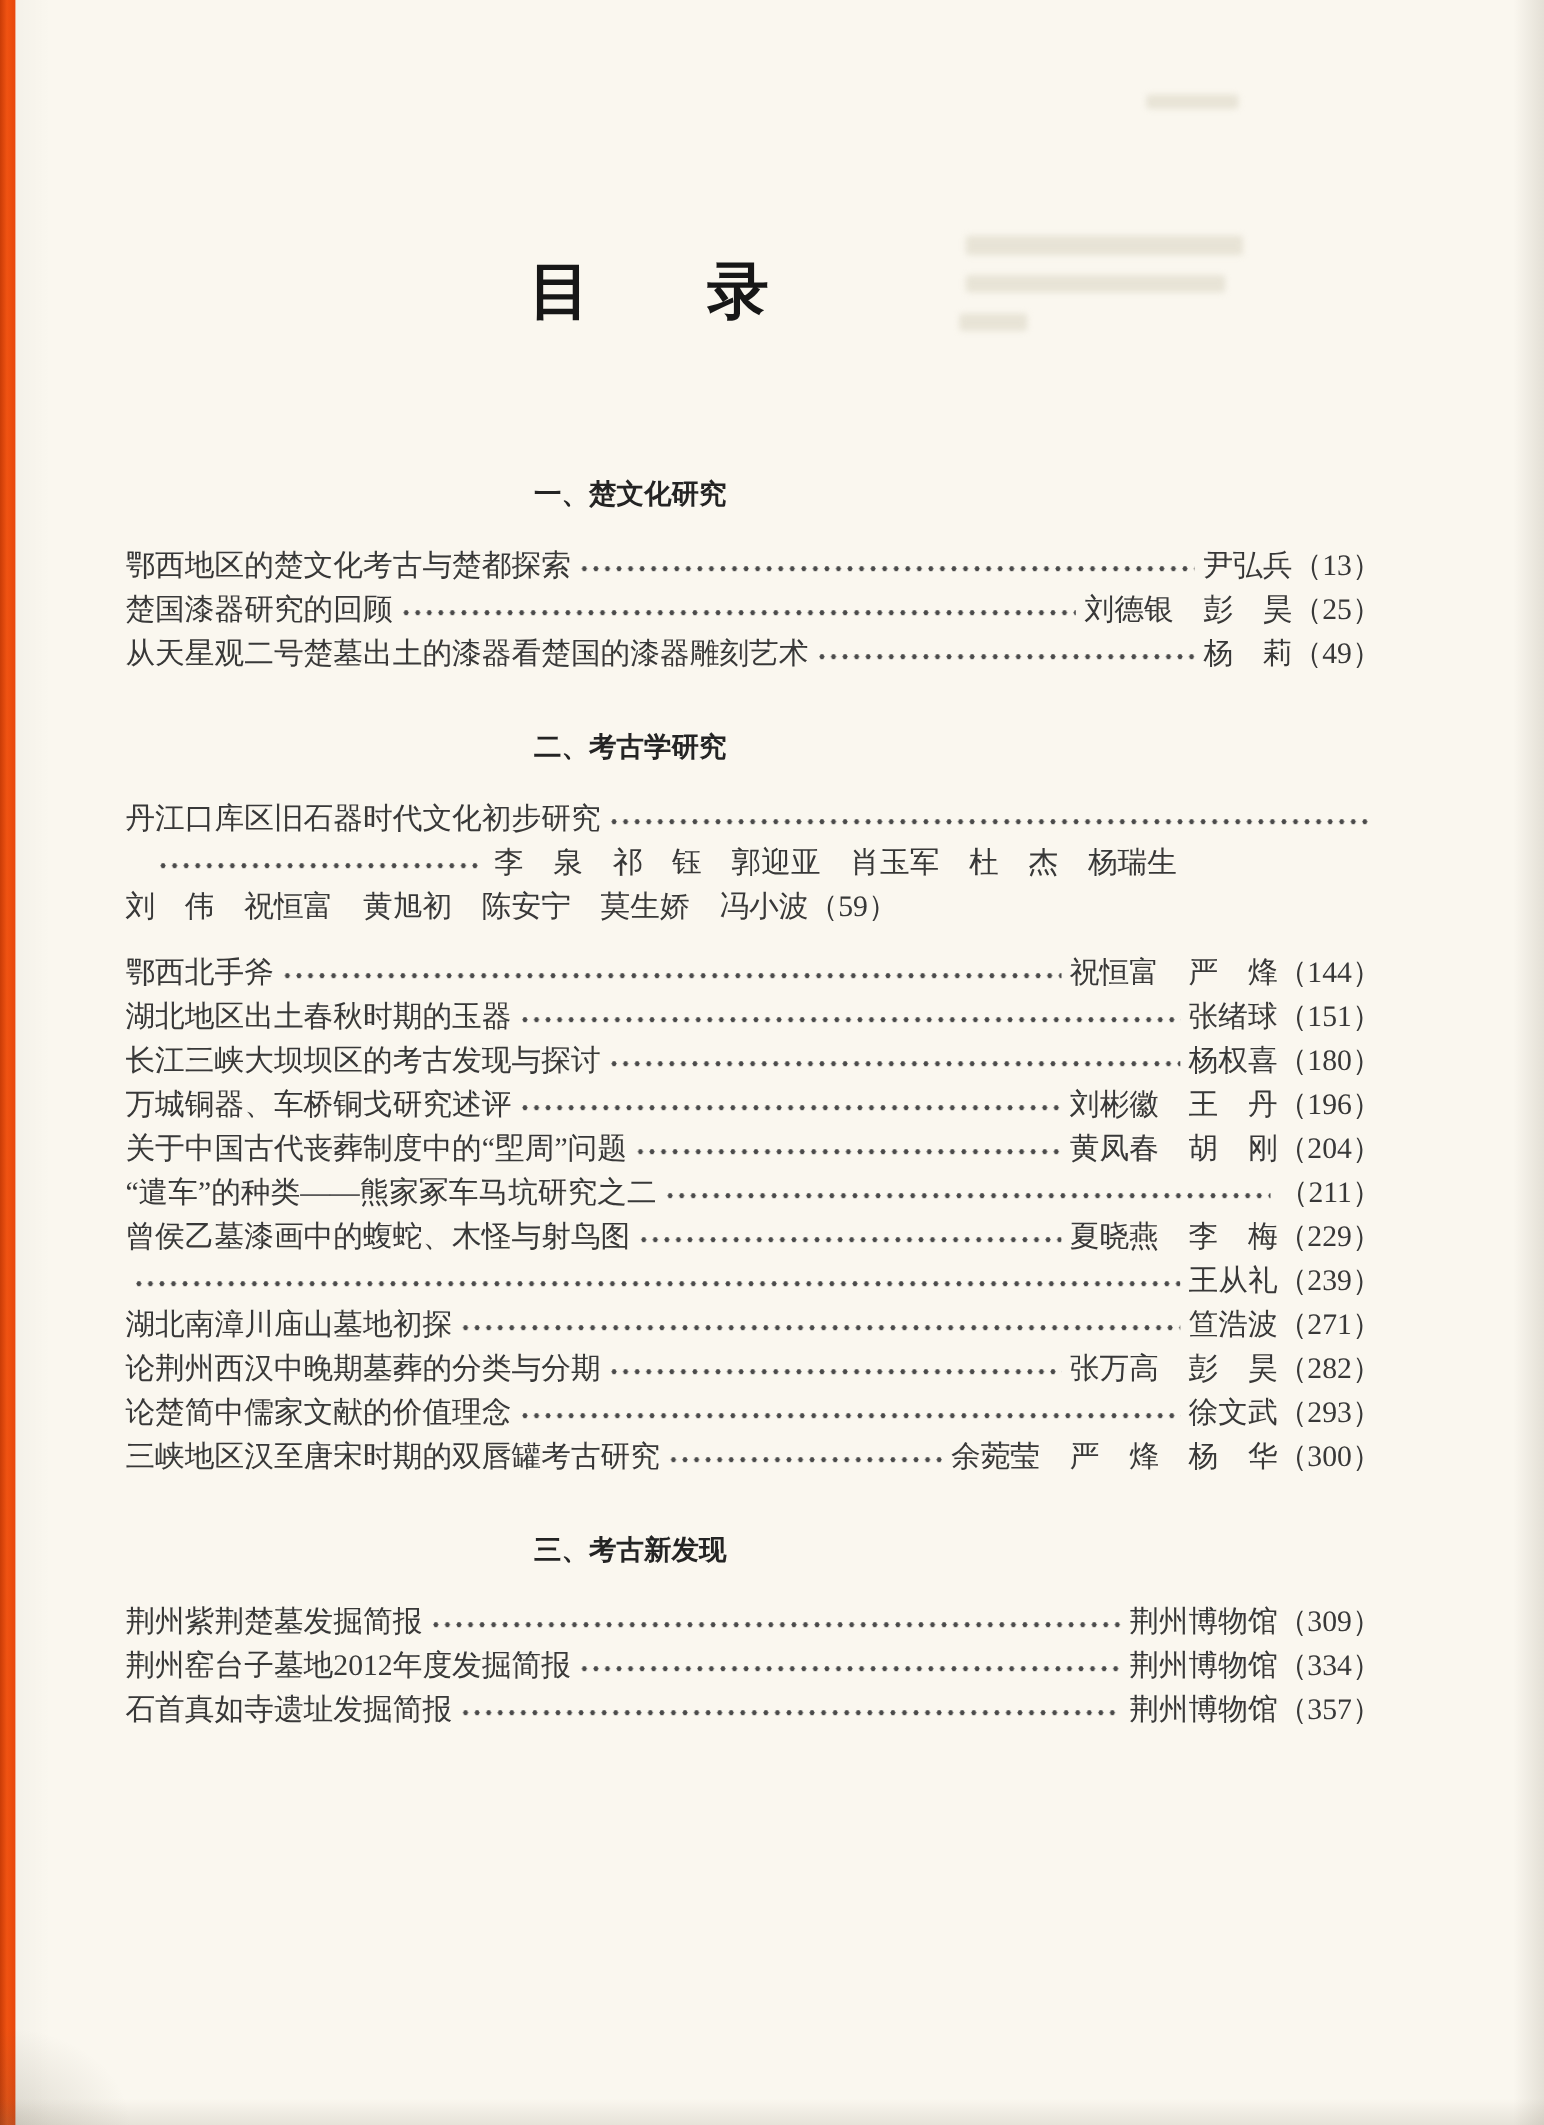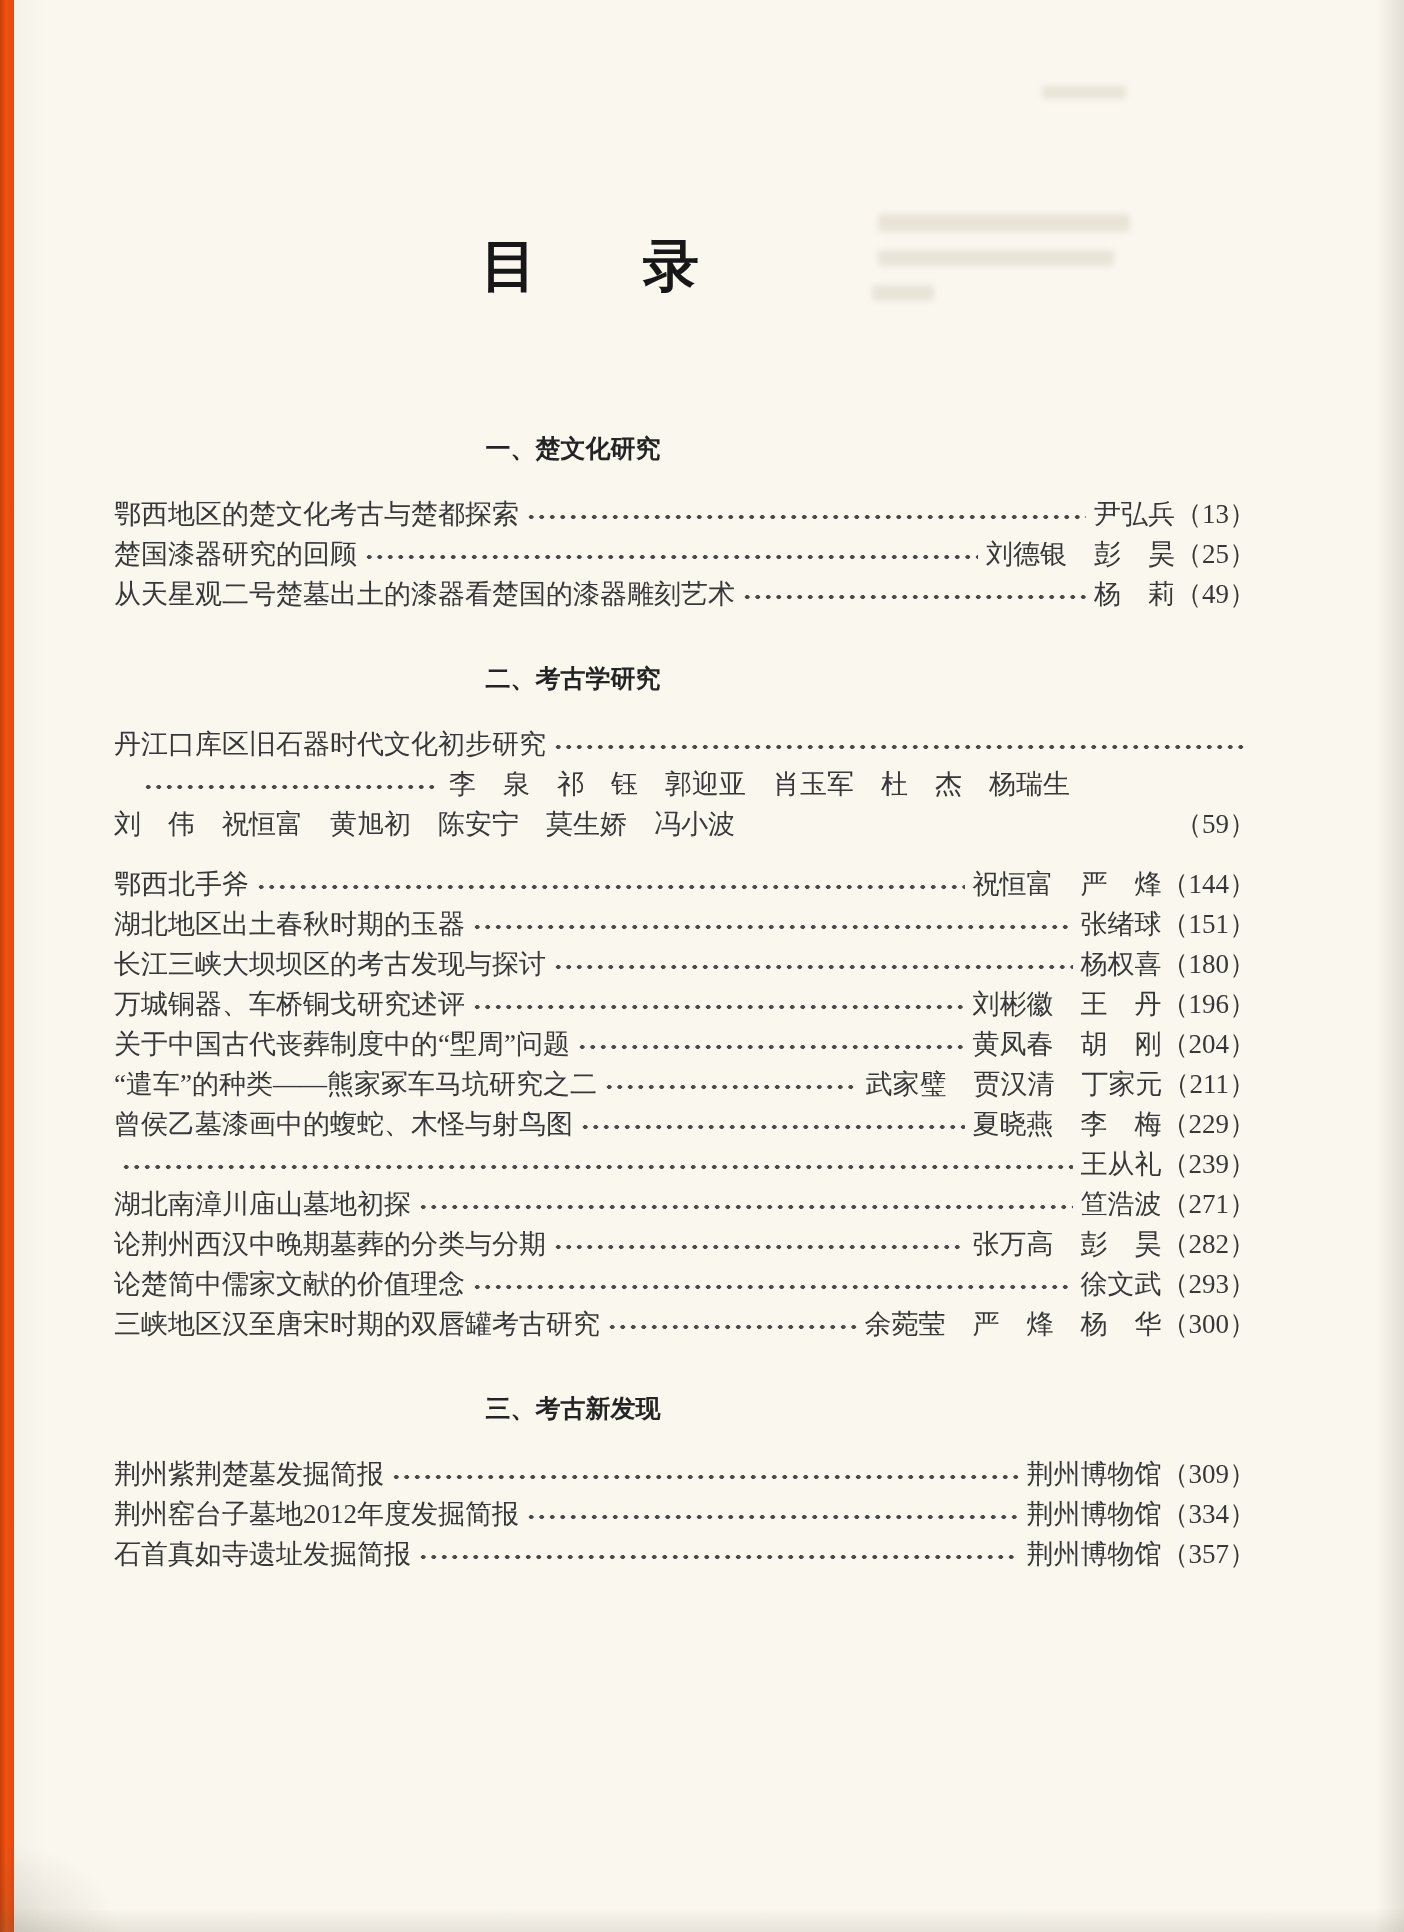--- a/index.html
+++ b/index.html
@@ -58,21 +58,21 @@
     background-size:10.5px 10px;background-repeat:repeat-x;background-position:left center;
   }
   .au{white-space:pre;}
   .pg{white-space:pre;}
   .cont-row-a{justify-content:flex-end;padding-right:186px;margin-left:40px;}
   .cont-row-a .dotsfix{
     flex:0 0 292px;height:10px;align-self:center;margin:6px 14px 0 0;
     background-image:radial-gradient(circle,#4a4a4a 2.1px,rgba(0,0,0,0) 2.4px);
     background-size:10.5px 10px;background-repeat:repeat-x;background-position:left center;
   }
-  .cont-row-b{justify-content:space-between;margin-bottom:20px;}
+  .cont-row-b{justify-content:flex-start;margin-bottom:20px;}
 </style>
 </head>
 <body>
 
 <div class="page">
   <div class="spine"></div>
 
   <div class="ghost g1"></div>
   <div class="ghost g2"></div>
   <div class="ghost g3"></div>
@@ -93,21 +93,21 @@
       <div class="sec-heading">二、考古学研究</div>
       <div class="entries">
         <div class="row"><span class="tt">丹江口库区旧石器时代文化初步研究</span><span class="dots"></span></div>
         <div class="row cont-row-a"><span class="dotsfix"></span><span class="au">李　泉　祁　钰　郭迎亚　肖玉军　杜　杰　杨瑞生</span></div>
         <div class="row cont-row-b"><span class="au">刘　伟　祝恒富　黄旭初　陈安宁　莫生娇　冯小波</span><span class="pg">（59）</span></div>
         <div class="row"><span class="tt">鄂西北手斧</span><span class="dots"></span><span class="au">祝恒富　严　烽</span><span class="pg">（144）</span></div>
         <div class="row"><span class="tt">湖北地区出土春秋时期的玉器</span><span class="dots"></span><span class="au">张绪球</span><span class="pg">（151）</span></div>
         <div class="row"><span class="tt">长江三峡大坝坝区的考古发现与探讨</span><span class="dots"></span><span class="au">杨权喜</span><span class="pg">（180）</span></div>
         <div class="row"><span class="tt">万城铜器、车桥铜戈研究述评</span><span class="dots"></span><span class="au">刘彬徽　王　丹</span><span class="pg">（196）</span></div>
         <div class="row"><span class="tt">关于中国古代丧葬制度中的“堲周”问题</span><span class="dots"></span><span class="au">黄凤春　胡　刚</span><span class="pg">（204）</span></div>
-        <div class="row"><span class="tt">“遣车”的种类——熊家冢车马坑研究之二</span><span class="dots"></span><span class="au">武家璧　贾汉清　丁家元</span><span class="pg">（211）</span></div>
+        <div class="row"><span class="tt">“遣车”的种类——熊家冢车马坑研究之二</span><span class="dots"></span><span class="pg">（211）</span></div>
         <div class="row"><span class="tt">曾侯乙墓漆画中的蝮蛇、木怪与射鸟图</span><span class="dots"></span><span class="au">夏晓燕　李　梅</span><span class="pg">（229）</span></div>
         <div class="row"><span class="dots"></span><span class="au">王从礼</span><span class="pg">（239）</span></div>
         <div class="row"><span class="tt">湖北南漳川庙山墓地初探</span><span class="dots"></span><span class="au">笪浩波</span><span class="pg">（271）</span></div>
         <div class="row"><span class="tt">论荆州西汉中晚期墓葬的分类与分期</span><span class="dots"></span><span class="au">张万高　彭　昊</span><span class="pg">（282）</span></div>
         <div class="row"><span class="tt">论楚简中儒家文献的价值理念</span><span class="dots"></span><span class="au">徐文武</span><span class="pg">（293）</span></div>
         <div class="row"><span class="tt">三峡地区汉至唐宋时期的双唇罐考古研究</span><span class="dots"></span><span class="au">余菀莹　严　烽　杨　华</span><span class="pg">（300）</span></div>
       </div>
       <div class="sec-heading">三、考古新发现</div>
       <div class="entries">
         <div class="row"><span class="tt">荆州紫荆楚墓发掘简报</span><span class="dots"></span><span class="au">荆州博物馆</span><span class="pg">（309）</span></div>

